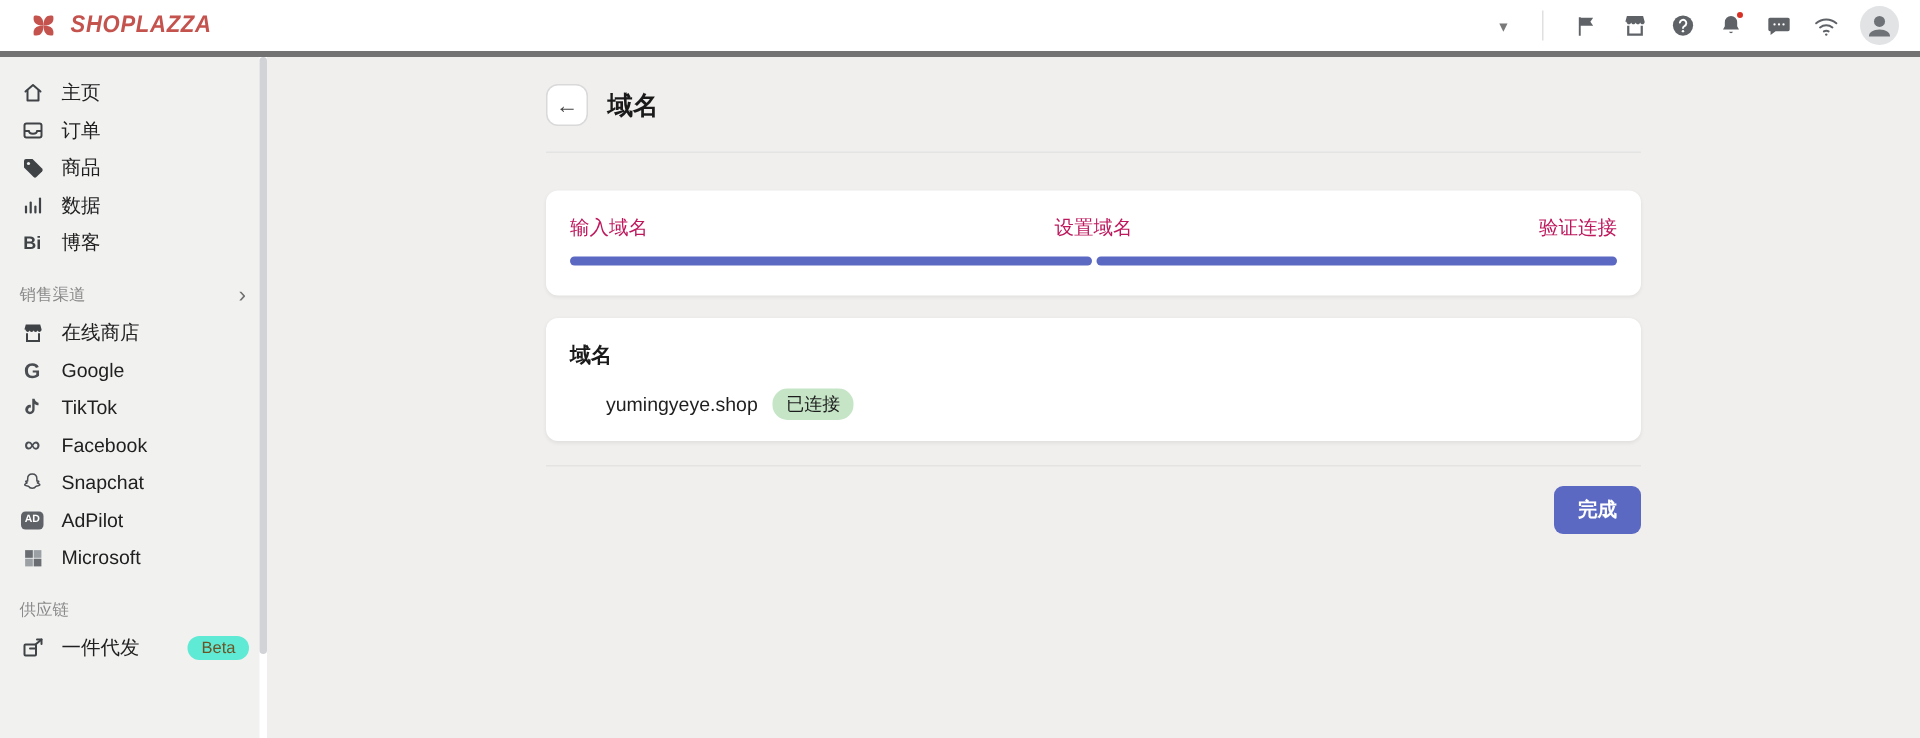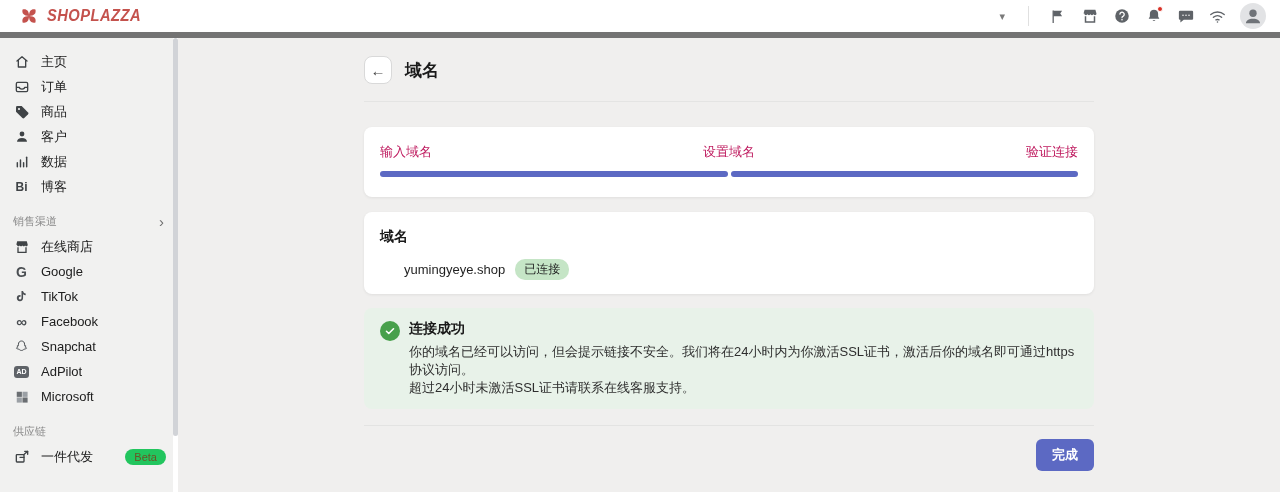--- a/index.html
+++ b/index.html
@@ -1,21 +1,21 @@
 <!DOCTYPE html>
 <html><head>
 <meta charset="utf-8">
 <style>
   * { margin:0; padding:0; box-sizing:border-box; }
   html,body { width:1280px; height:492px; overflow:hidden; }
   body { font-family:"Liberation Sans","DejaVu Sans",sans-serif; background:#f0efee; color:#202020; }
 
   
   .topbar { position:fixed; top:0; left:0; width:1280px; height:38px; background:#fff;
-            border-bottom:6px solid #737373; display:flex; align-items:center;
+            border-bottom:4px solid #737373; display:flex; align-items:center;
             justify-content:space-between; padding:0 14px 0 18px; z-index:10; }
   .brand { display:flex; align-items:center; gap:7px; }
   .brand-text { color:#c4524d; font-weight:bold; font-style:italic; font-size:16px;
                 letter-spacing:.5px; transform:scaleX(.92); transform-origin:left; }
   .tb-right { display:flex; align-items:center; gap:13px; }
   .tb-icon { width:19px; height:19px; display:flex; align-items:center; justify-content:center;
              color:#5f6368; cursor:pointer; position:relative; }
   .caret { color:#7a7a7a; font-size:11px; margin-right:4px; cursor:pointer; }
   .tb-divider { width:1px; height:20px; background:#e0e0e0; margin:0 6px; }
   .avatar { width:26px; height:26px; border-radius:50%; background:#e2e3e5; display:flex;
@@ -33,21 +33,21 @@
   .sb-ico { width:17px; height:17px; display:flex; align-items:center; justify-content:center;
             color:#3f4346; flex:0 0 17px; }
   .sb-section { height:25px; margin-top:10px; display:flex; align-items:center; justify-content:space-between;
                 padding:0 14px 0 13px; font-size:11px; color:#8a8a8a; }
   .sb-chev { color:#6f6f6f; font-size:15px; cursor:pointer; line-height:1; }
   .glyph-g { font-size:14px; font-weight:bold; color:#4a4e52; }
   .glyph-inf { font-size:15px; font-weight:bold; color:#4a4e52; line-height:1; }
   .glyph-bi { font-size:12px; font-weight:bold; color:#3f4346; letter-spacing:0; }
   .glyph-ad { background:#5f6368; color:#fff; font-size:7px; font-weight:bold; border-radius:3px;
               width:15px; height:12px; display:flex; align-items:center; justify-content:center; }
-  .beta { margin-left:auto; background:#22c55e; color:#6b5426; font-size:11px; border-radius:9px;
+  .beta { margin-left:auto; background:#5eead4; color:#6b5426; font-size:11px; border-radius:9px;
           padding:2px 9px;text-align:center; }
 
   
   .main { position:fixed; top:38px; left:178px; width:1102px; height:454px; background:#f0efee;
           overflow:hidden; }
   .container { width:730px; margin:0 auto; }
   .page-head { display:flex; align-items:center; gap:13px; padding-top:18px; }
   .back-btn { width:28px; height:28px; background:#fff; border:1px solid #d9d9d9; border-radius:8px;
               display:flex; align-items:center; justify-content:center; cursor:pointer;
               color:#444; font-size:15px; }
@@ -187,29 +187,20 @@
   <div class="sb-item">
     <span class="sb-ico">
       <svg width="16" height="16" viewBox="0 0 24 24" fill="currentColor">
         <path d="M11.5 3 H5 a2 2 0 0 0-2 2 v6.5 L12.6 21.1 a2 2 0 0 0 2.8 0 l5.7-5.7 a2 2 0 0 0 0-2.8 Z"></path>
         <circle cx="7.5" cy="7.5" r="1.6" fill="#f1f1f0"></circle>
       </svg>
     </span>
     <span>商品</span>
   </div>
 
-  <div class="sb-item">
-    <span class="sb-ico">
-      <svg width="16" height="16" viewBox="0 0 24 24" fill="currentColor">
-        <circle cx="12" cy="7.5" r="3.6"></circle>
-        <path d="M12 13.5 c4.5 0 7.5 2.2 7.5 5.5 H4.5 c0-3.3 3-5.5 7.5-5.5 Z"></path>
-      </svg>
-    </span>
-    <span>客户</span>
-  </div>
 
 
   <div class="sb-item">
     <span class="sb-ico">
       <svg width="16" height="16" viewBox="0 0 24 24" stroke="currentColor" stroke-width="2.2" stroke-linecap="round">
         <path d="M5 19 V13"></path>
           <path d="M9.7 19 V9"></path>
           <path d="M14.4 19 V13"></path>
           <path d="M19 19 V5"></path>
       </svg>
@@ -336,34 +327,20 @@
     </section>
 
     <section class="card domain-card">
       <div class="domain-title">域名</div>
       <div class="domain-row">
         <span class="domain-name">yumingyeye.shop</span>
         <span class="status-badge">已连接</span>
       </div>
     </section>
 
-    <section class="success-card">
-      <span class="check-circle">
-        <svg width="12" height="12" viewBox="0 0 24 24" fill="none" stroke="#fff" stroke-width="3.2" stroke-linecap="round" stroke-linejoin="round">
-          <path d="M5 12.5 l4.5 4.5 L19 7.5"></path>
-        </svg>
-      </span>
-      <div>
-        <div class="success-title">连接成功</div>
-        <div class="success-body">
-          <div class="success-line">你的域名已经可以访问，但会提示链接不安全。我们将在24小时内为你激活SSL证书，激活后你的域名即可通过https协议访问。</div>
-          <div class="success-line">超过24小时未激活SSL证书请联系在线客服支持。</div>
-        </div>
-      </div>
-    </section>
 
     <div class="footer-divider"></div>
     <div class="footer-row">
       <button class="done-btn">完成</button>
     </div>
 
   </div>
 </main>
 
 </body></html>

